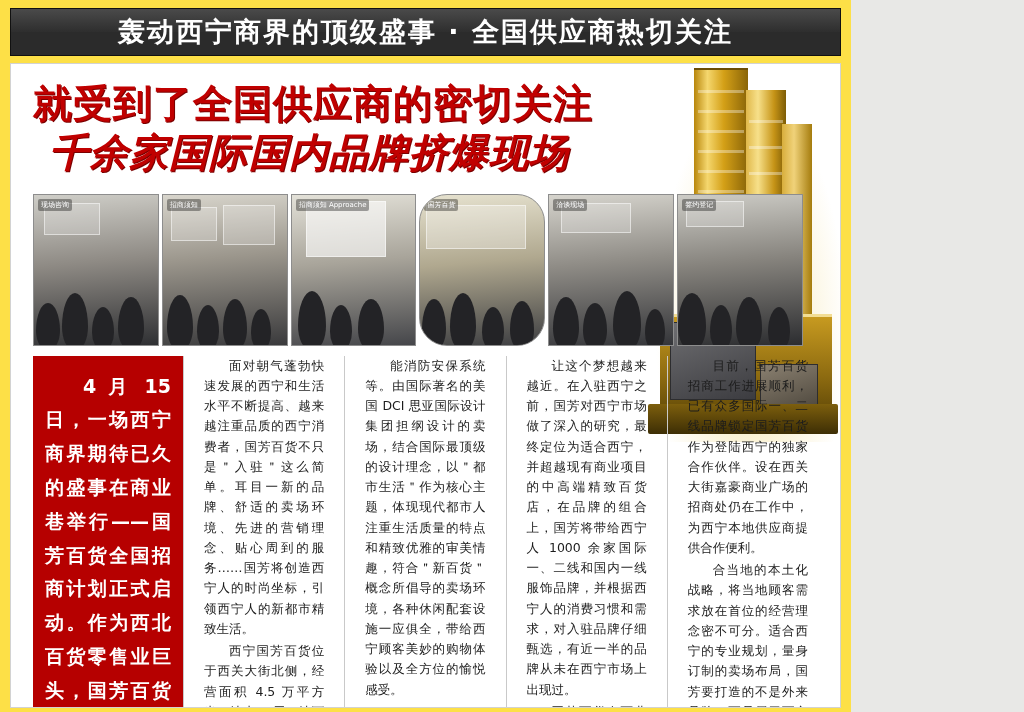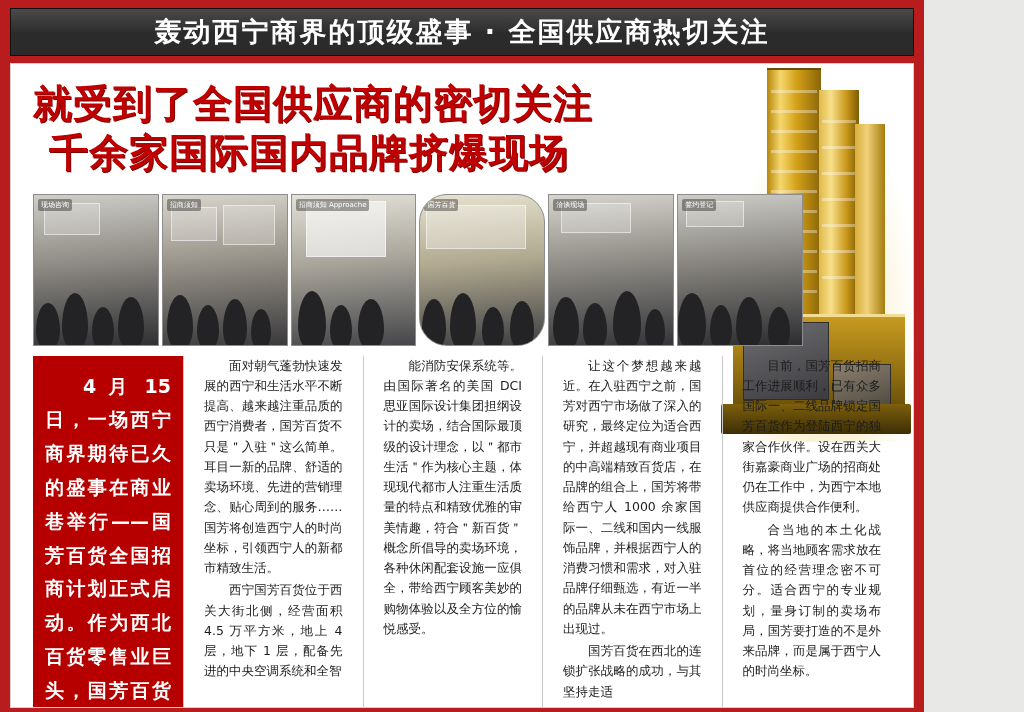--- a/index.html
+++ b/index.html
@@ -6,23 +6,23 @@
   html, body { margin: 0; padding: 0; }
   body {
     width: 1024px;
     height: 712px;
     background: #e8e8e6;
     font-family: "DejaVu Sans", "Liberation Sans", sans-serif;
     overflow: hidden;
   }
   .page {
     position: relative;
-    width: 924px;
+    width: 851px;
     height: 712px;
-    background: #b91c1c;
+    background: #fde047;
     padding: 8px 10px;
   }
 
   
   .topbar {
     position: relative;
     height: 48px;
     background: #2b2b2b;
     border: 1px solid #111;
     display: flex;
@@ -139,20 +139,21 @@
     color: #c00000;
     font-size: 39px;
     font-weight: bold;
     letter-spacing: 1px;
     line-height: 1.25;
     white-space: nowrap;
     text-shadow: 1px 1px 0 #7a0000;
   }
   .headline-line.second {
     padding-left: 16px;
+    font-style: italic;
   }
 
   
   .photos {
     position: relative;
     margin: 10px 0 0 22px;
     width: 770px;
     height: 152px;
     display: flex;
     gap: 3px;

